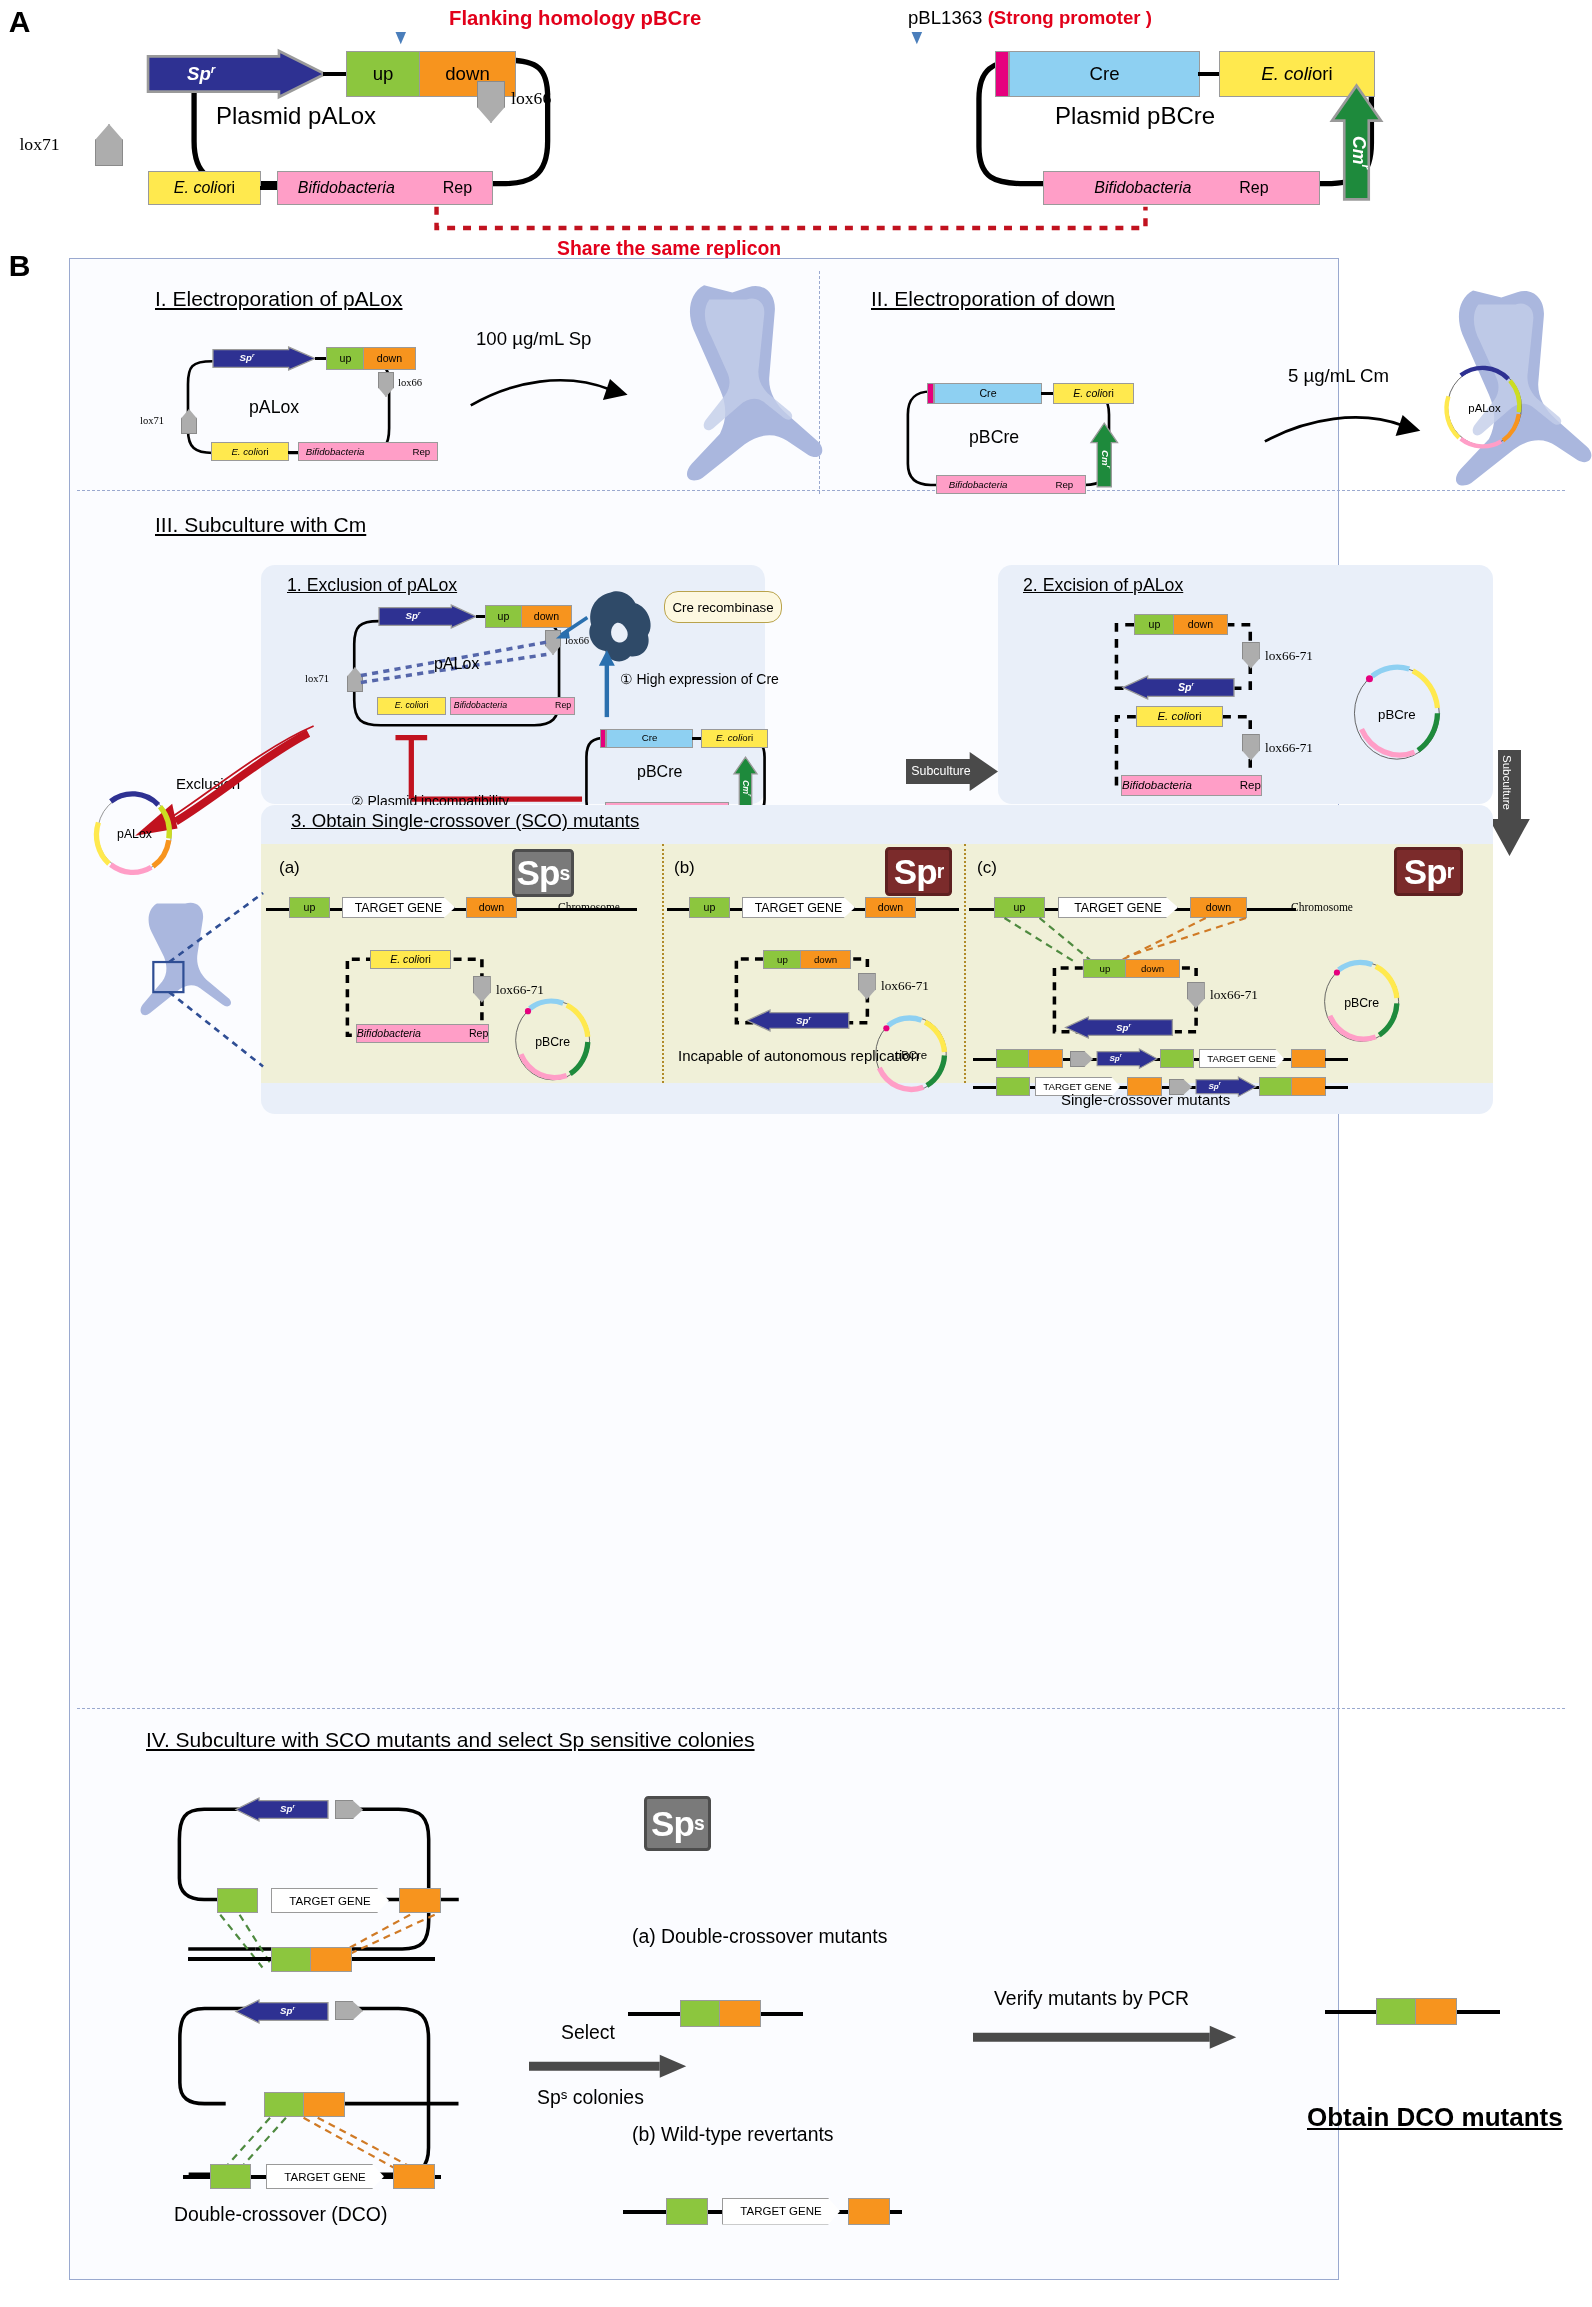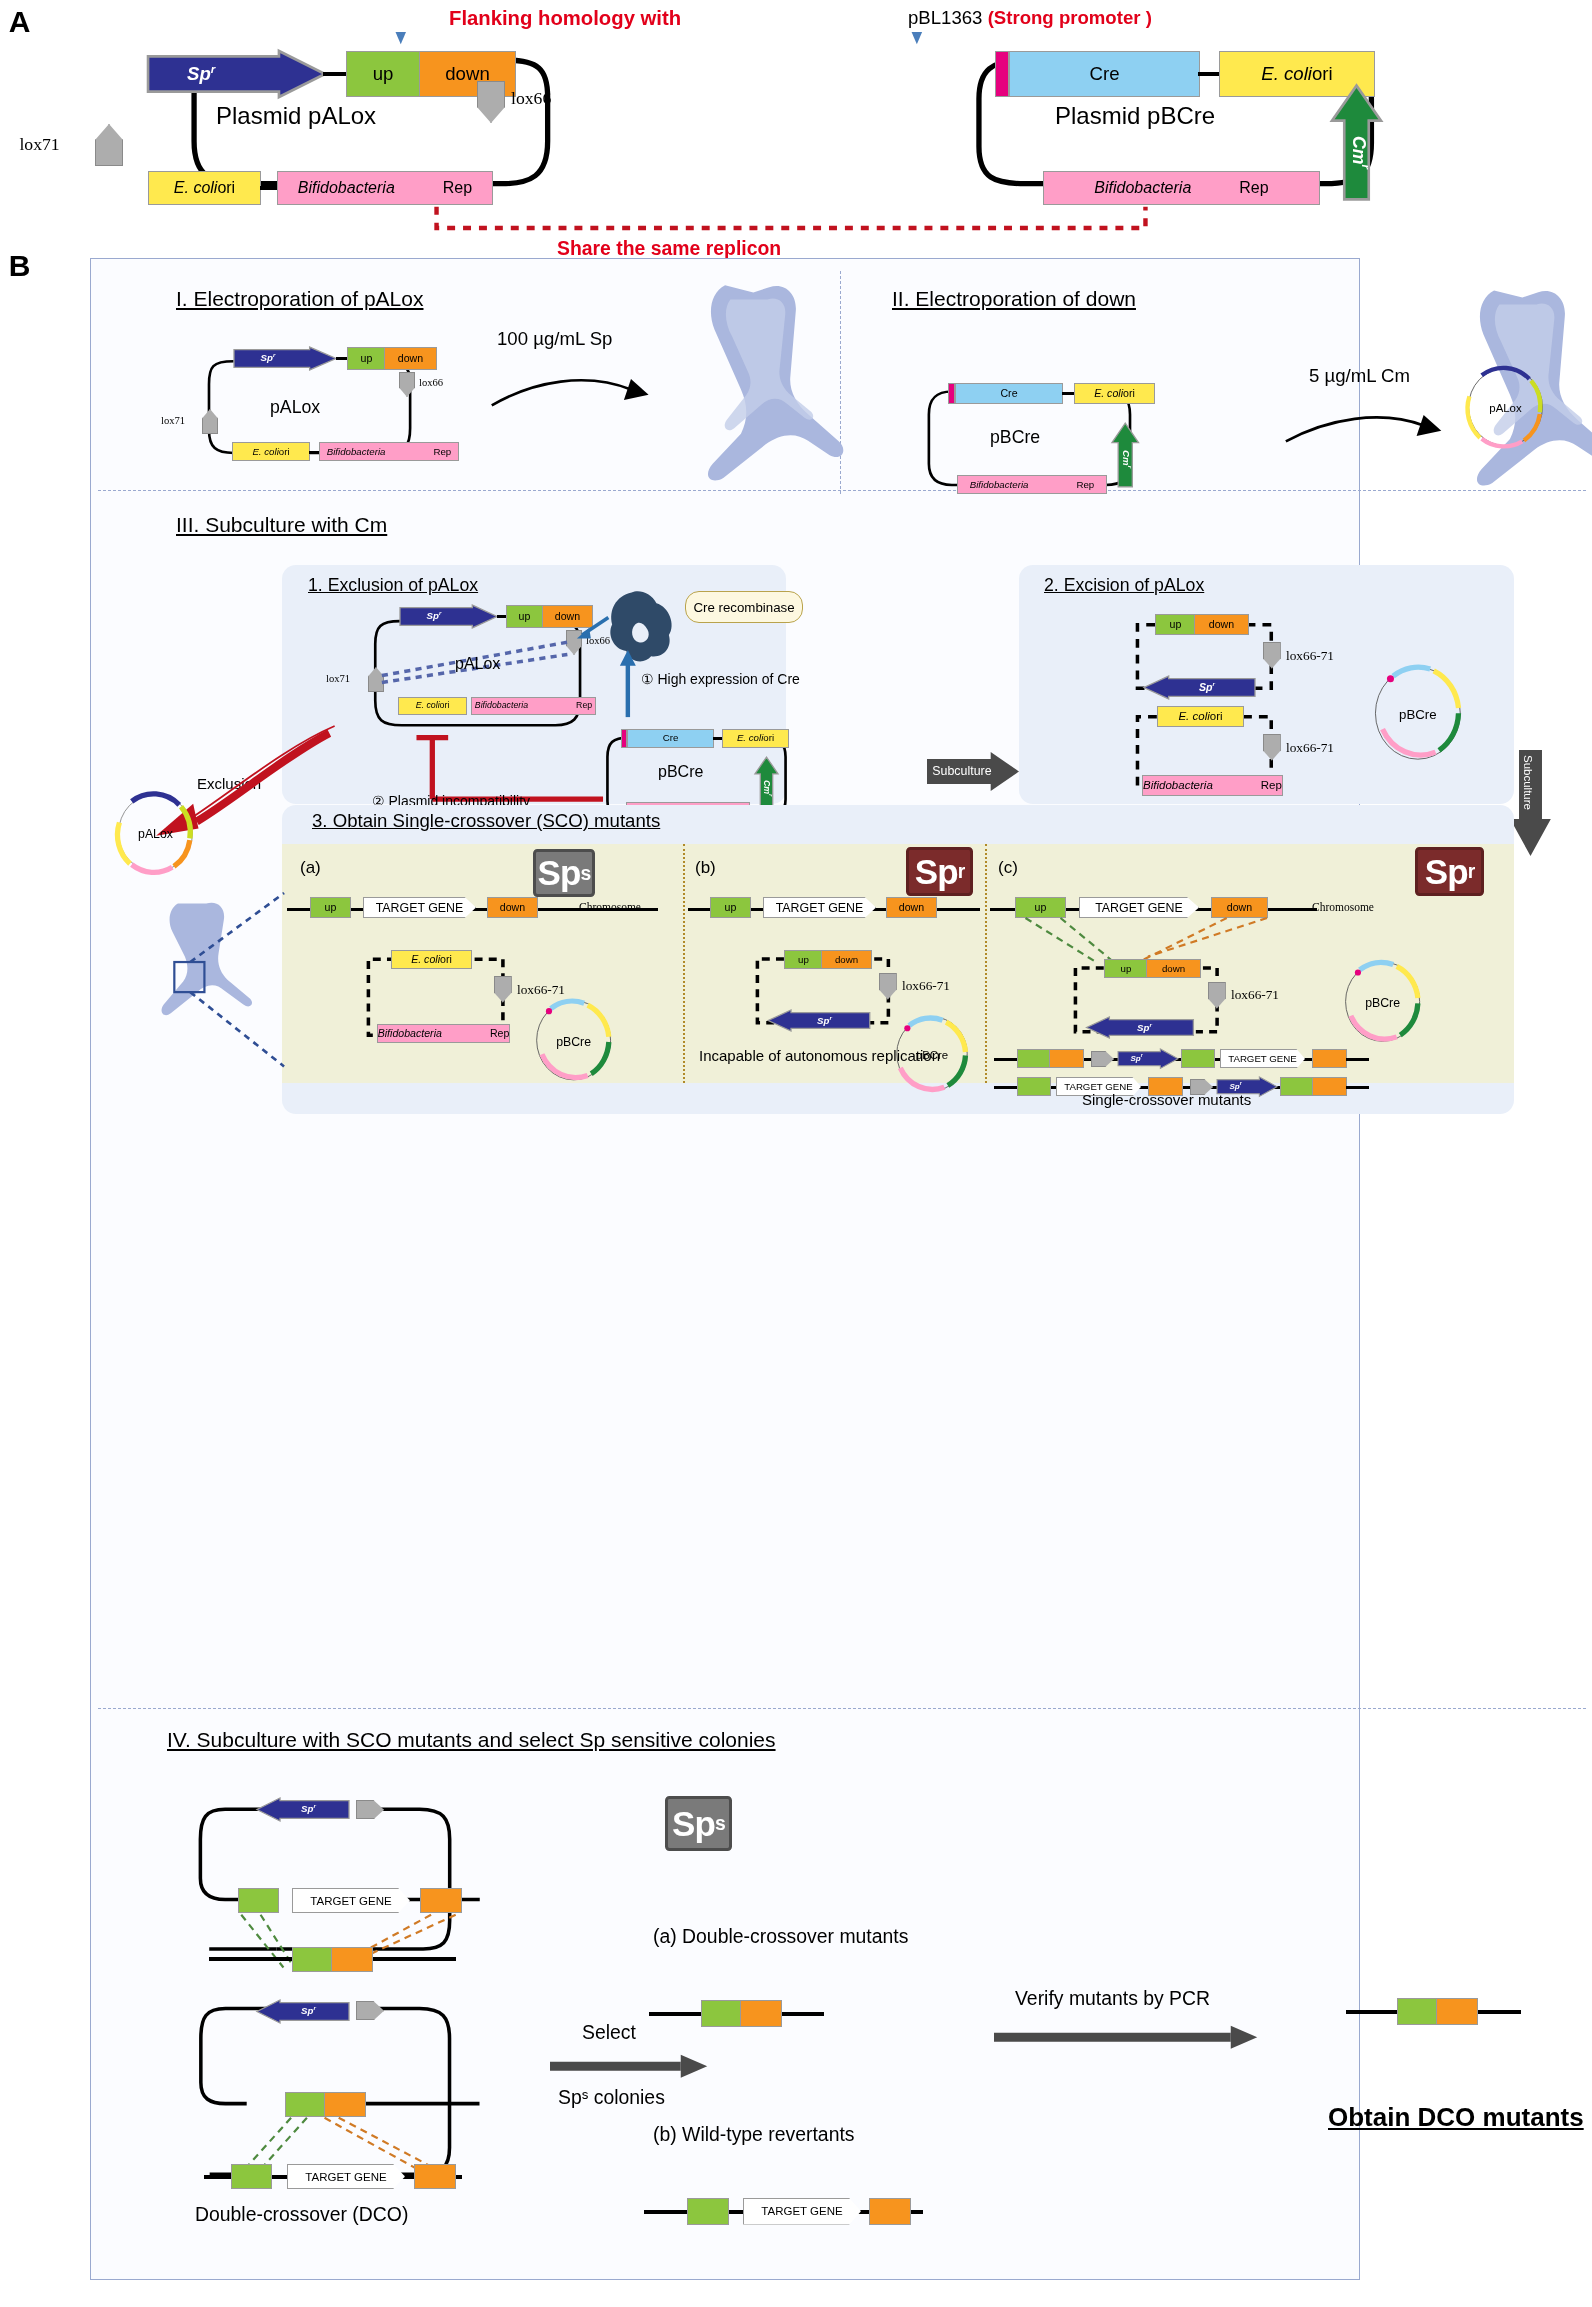--- a/index.html
+++ b/index.html
@@ -36,21 +36,21 @@
   .lox.down { clip-path: polygon(0 0,100% 0,100% 62%,50% 100%,0 62%); }
   .lox.up   { clip-path: polygon(50% 0,100% 38%,100% 100%,0 100%,0 38%); }
   .lox.right{ clip-path: polygon(0 0,62% 0,100% 50%,62% 100%,0 100%); }
 
   .lbl { position:absolute; font-size:12.4px; white-space:nowrap;font-family:Liberation Serif, serif; }
   .lbl.sm { font-size:10.6px; }
 
   
   #panelB-box {
     position:absolute; left:69px; top:258px; width:1270px; height:2022px;
-    border:1.8px solid #9aa9cf; background:#fbfcff;margin-left:21px;
+    border:1.8px solid #9aa9cf; background:#fbfcff;
   }
   .sec-title {
     position:absolute; font-size:21px; font-weight:500;
     text-decoration:underline; white-space:nowrap;
   }
   .dashsep { position:absolute; border-top:1.8px dashed #9aa9cf; }
   .dashsepv { position:absolute; border-left:1.8px dashed #9aa9cf; }
 
   .subpanel { position:absolute; background:#e9eff9; border-radius:14px; }
   .subpanel.olive { background:#f0f0d8; }
@@ -78,21 +78,21 @@
   }
 
   svg { position:absolute; overflow:visible; }
   .red { color:#E2001A; }
 </style>
 </head>
 <body>
 
 <div class="abs panel-letter" style="left:8.8px;top:5.3px;">A</div>
 
-<div class="abs red" style="left:449px;top:7px;font-size:20.3px;font-weight:bold;">Flanking homology with</div>
+<div class="abs red" style="left:449px;top:7px;font-size:20.3px;font-weight:bold;">Flanking homology pBCre</div>
 <svg class="abs" style="left:385px;top:32px;width:35px;height:19.4px;" viewBox="0 0 40 22" width="35" height="19.4">
   <polygon points="12,0 24,0 18,14" fill="#4a7ebb"></polygon>
 </svg>
 
 <div class="abs" style="left:908px;top:7px;font-size:18.6px;white-space:nowrap;">
   <span>pBL1363</span>
   <span class="red" style="font-weight:bold;">(Strong promoter )</span>
 </div>
 <svg class="abs" style="left:908px;top:32px;width:26.5px;height:19.4px;" viewBox="0 0 30 22" width="26.5" height="19.4">
   <polygon points="4,0 16,0 10,14" fill="#4a7ebb"></polygon>

